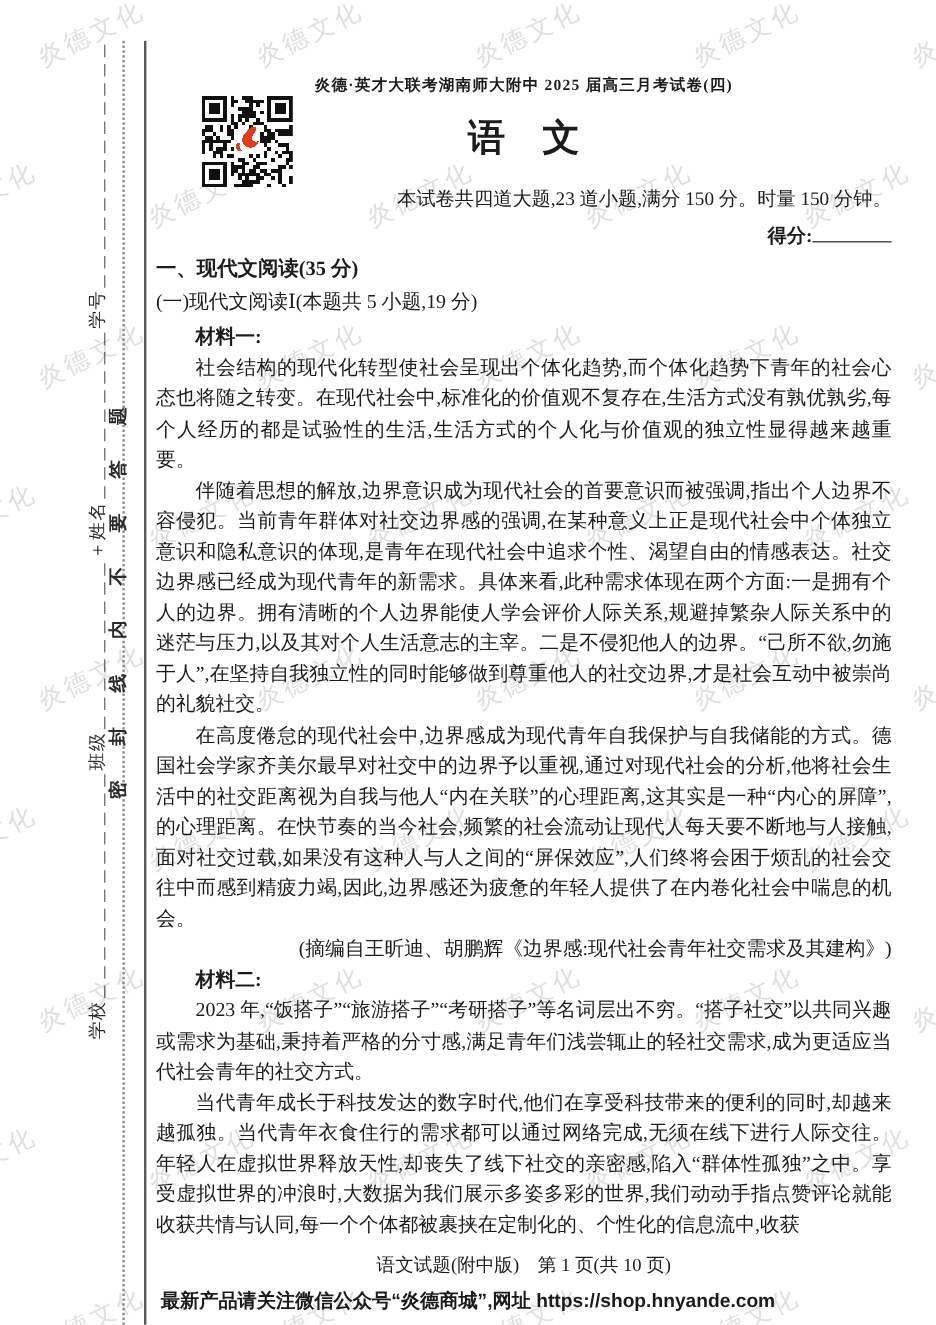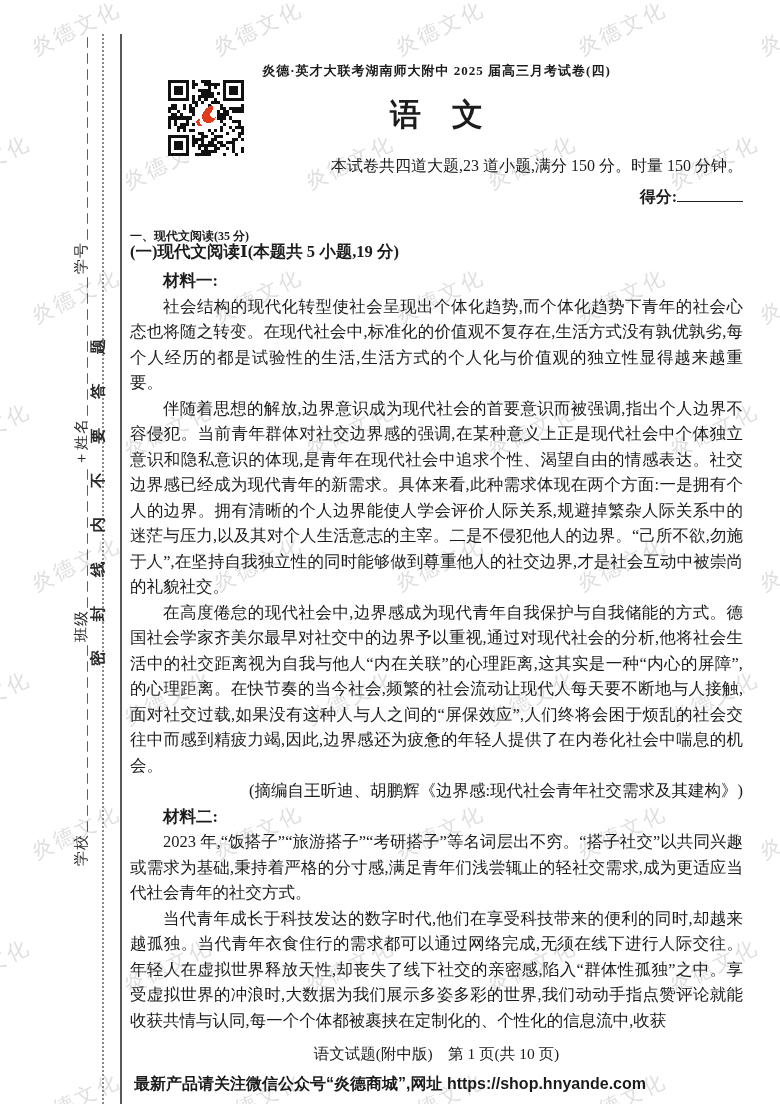--- a/index.html
+++ b/index.html
@@ -29,22 +29,22 @@
   #seal-notice{left:88px;top:666px;width:376px;font-size:15.5px;letter-spacing:29px;font-weight:bold;}
   
   .content{position:absolute;left:130px;width:613px;z-index:3;}
   #exam-title{top:34px;text-align:center;font-size:13px;font-weight:bold;letter-spacing:1px;margin-top:28px;}
   #qr{position:absolute;left:168px;top:80px;width:76px;height:76px;z-index:3;}
   #subject-title{top:94px;text-align:center;font-size:31px;font-weight:bold;}
   #paper-info{top:156px;text-align:right;font-size:16px;}
   #score-row{top:186px;text-align:right;padding-right:22px;font-size:16px;font-weight:bold;}
   .score-line{display:inline-block;width:66px;height:15px;border-bottom:1.6px solid #222;}
   
-  #section-heading{top:228px;font-size:12px;font-weight:bold;}
-  #subsection-heading{top:241px;font-size:16.5px;font-weight:bold;}
+  #section-heading{top:212px;font-size:17px;font-weight:bold;}
+  #subsection-heading{top:241px;font-size:16.5px;}
   #article{top:268px;}
   #article p{margin:0;font-size:16.5px;line-height:25.5px;text-align:justify;text-indent:2em;}
   #article p.label{font-weight:bold;}
   #article p.citation{text-align:right;text-indent:0;}
   
   #footer-page-info{top:1044px;text-align:center;font-size:15.5px;}
   #promo{position:absolute;left:0;top:1074px;width:780px;text-align:center;z-index:3;
     font-family:"Liberation Sans","DejaVu Sans",sans-serif;font-weight:bold;font-size:16px;color:#1b1b1b;}
 </style>
 </head>

